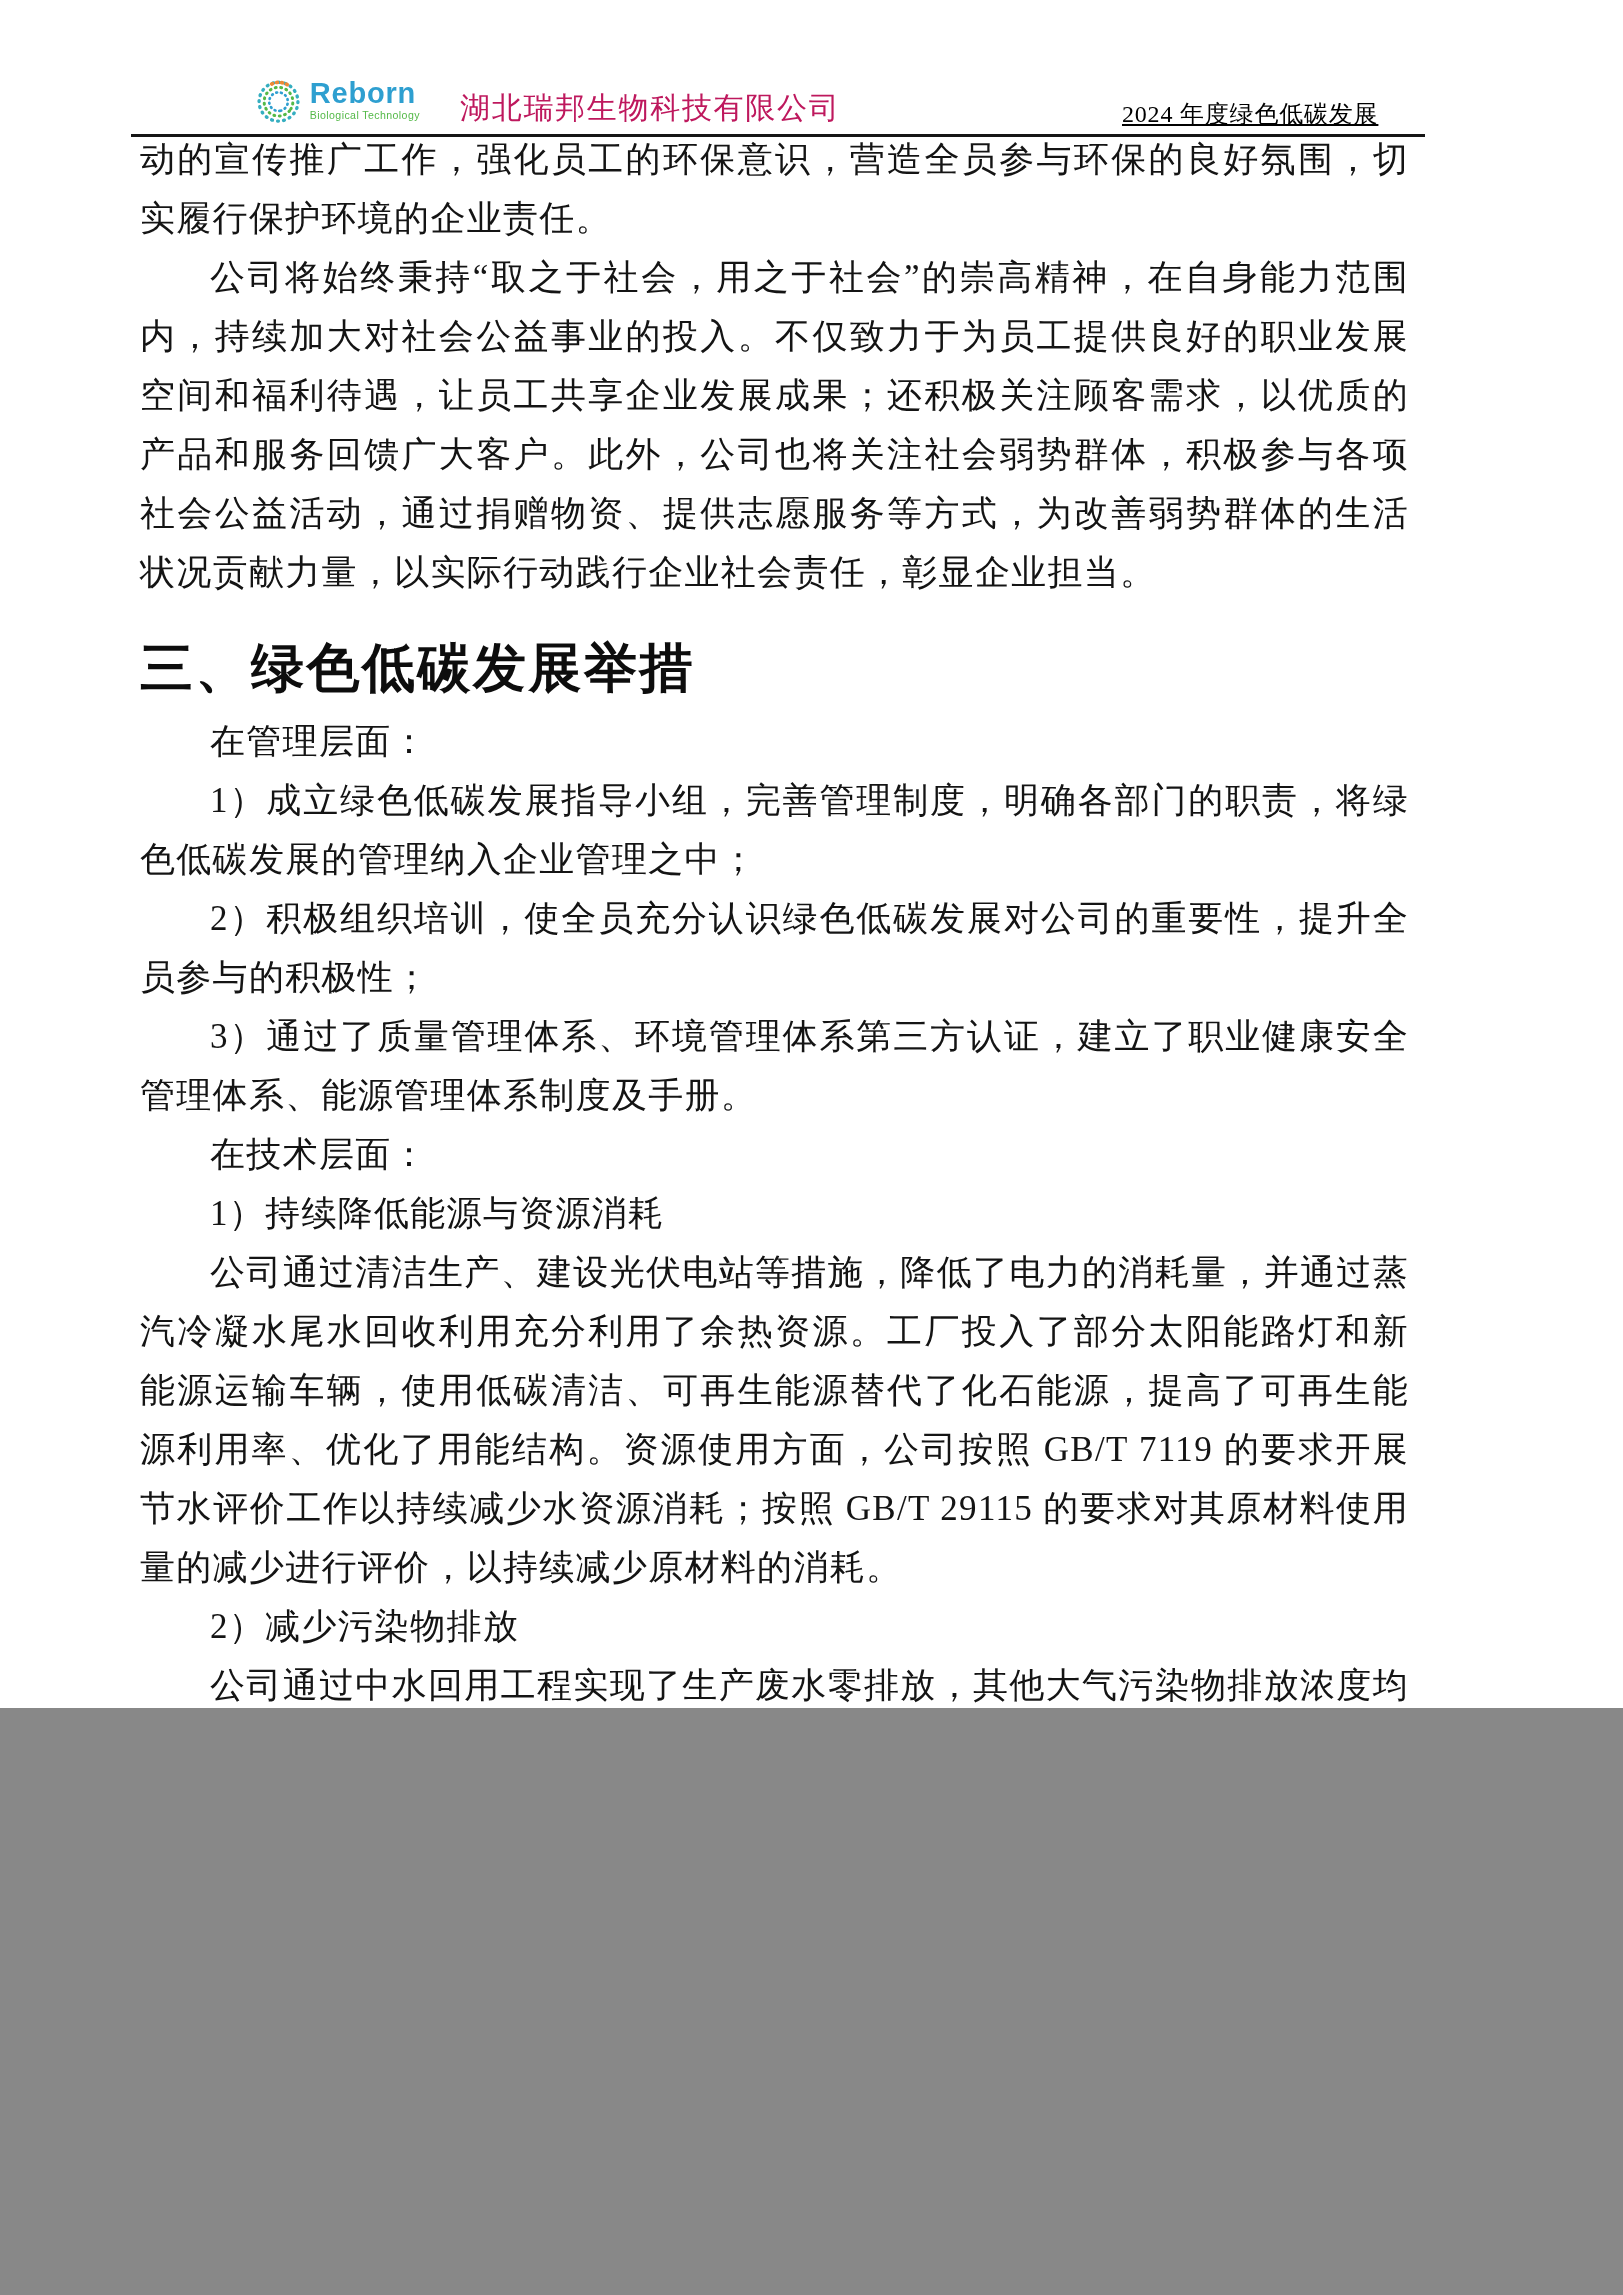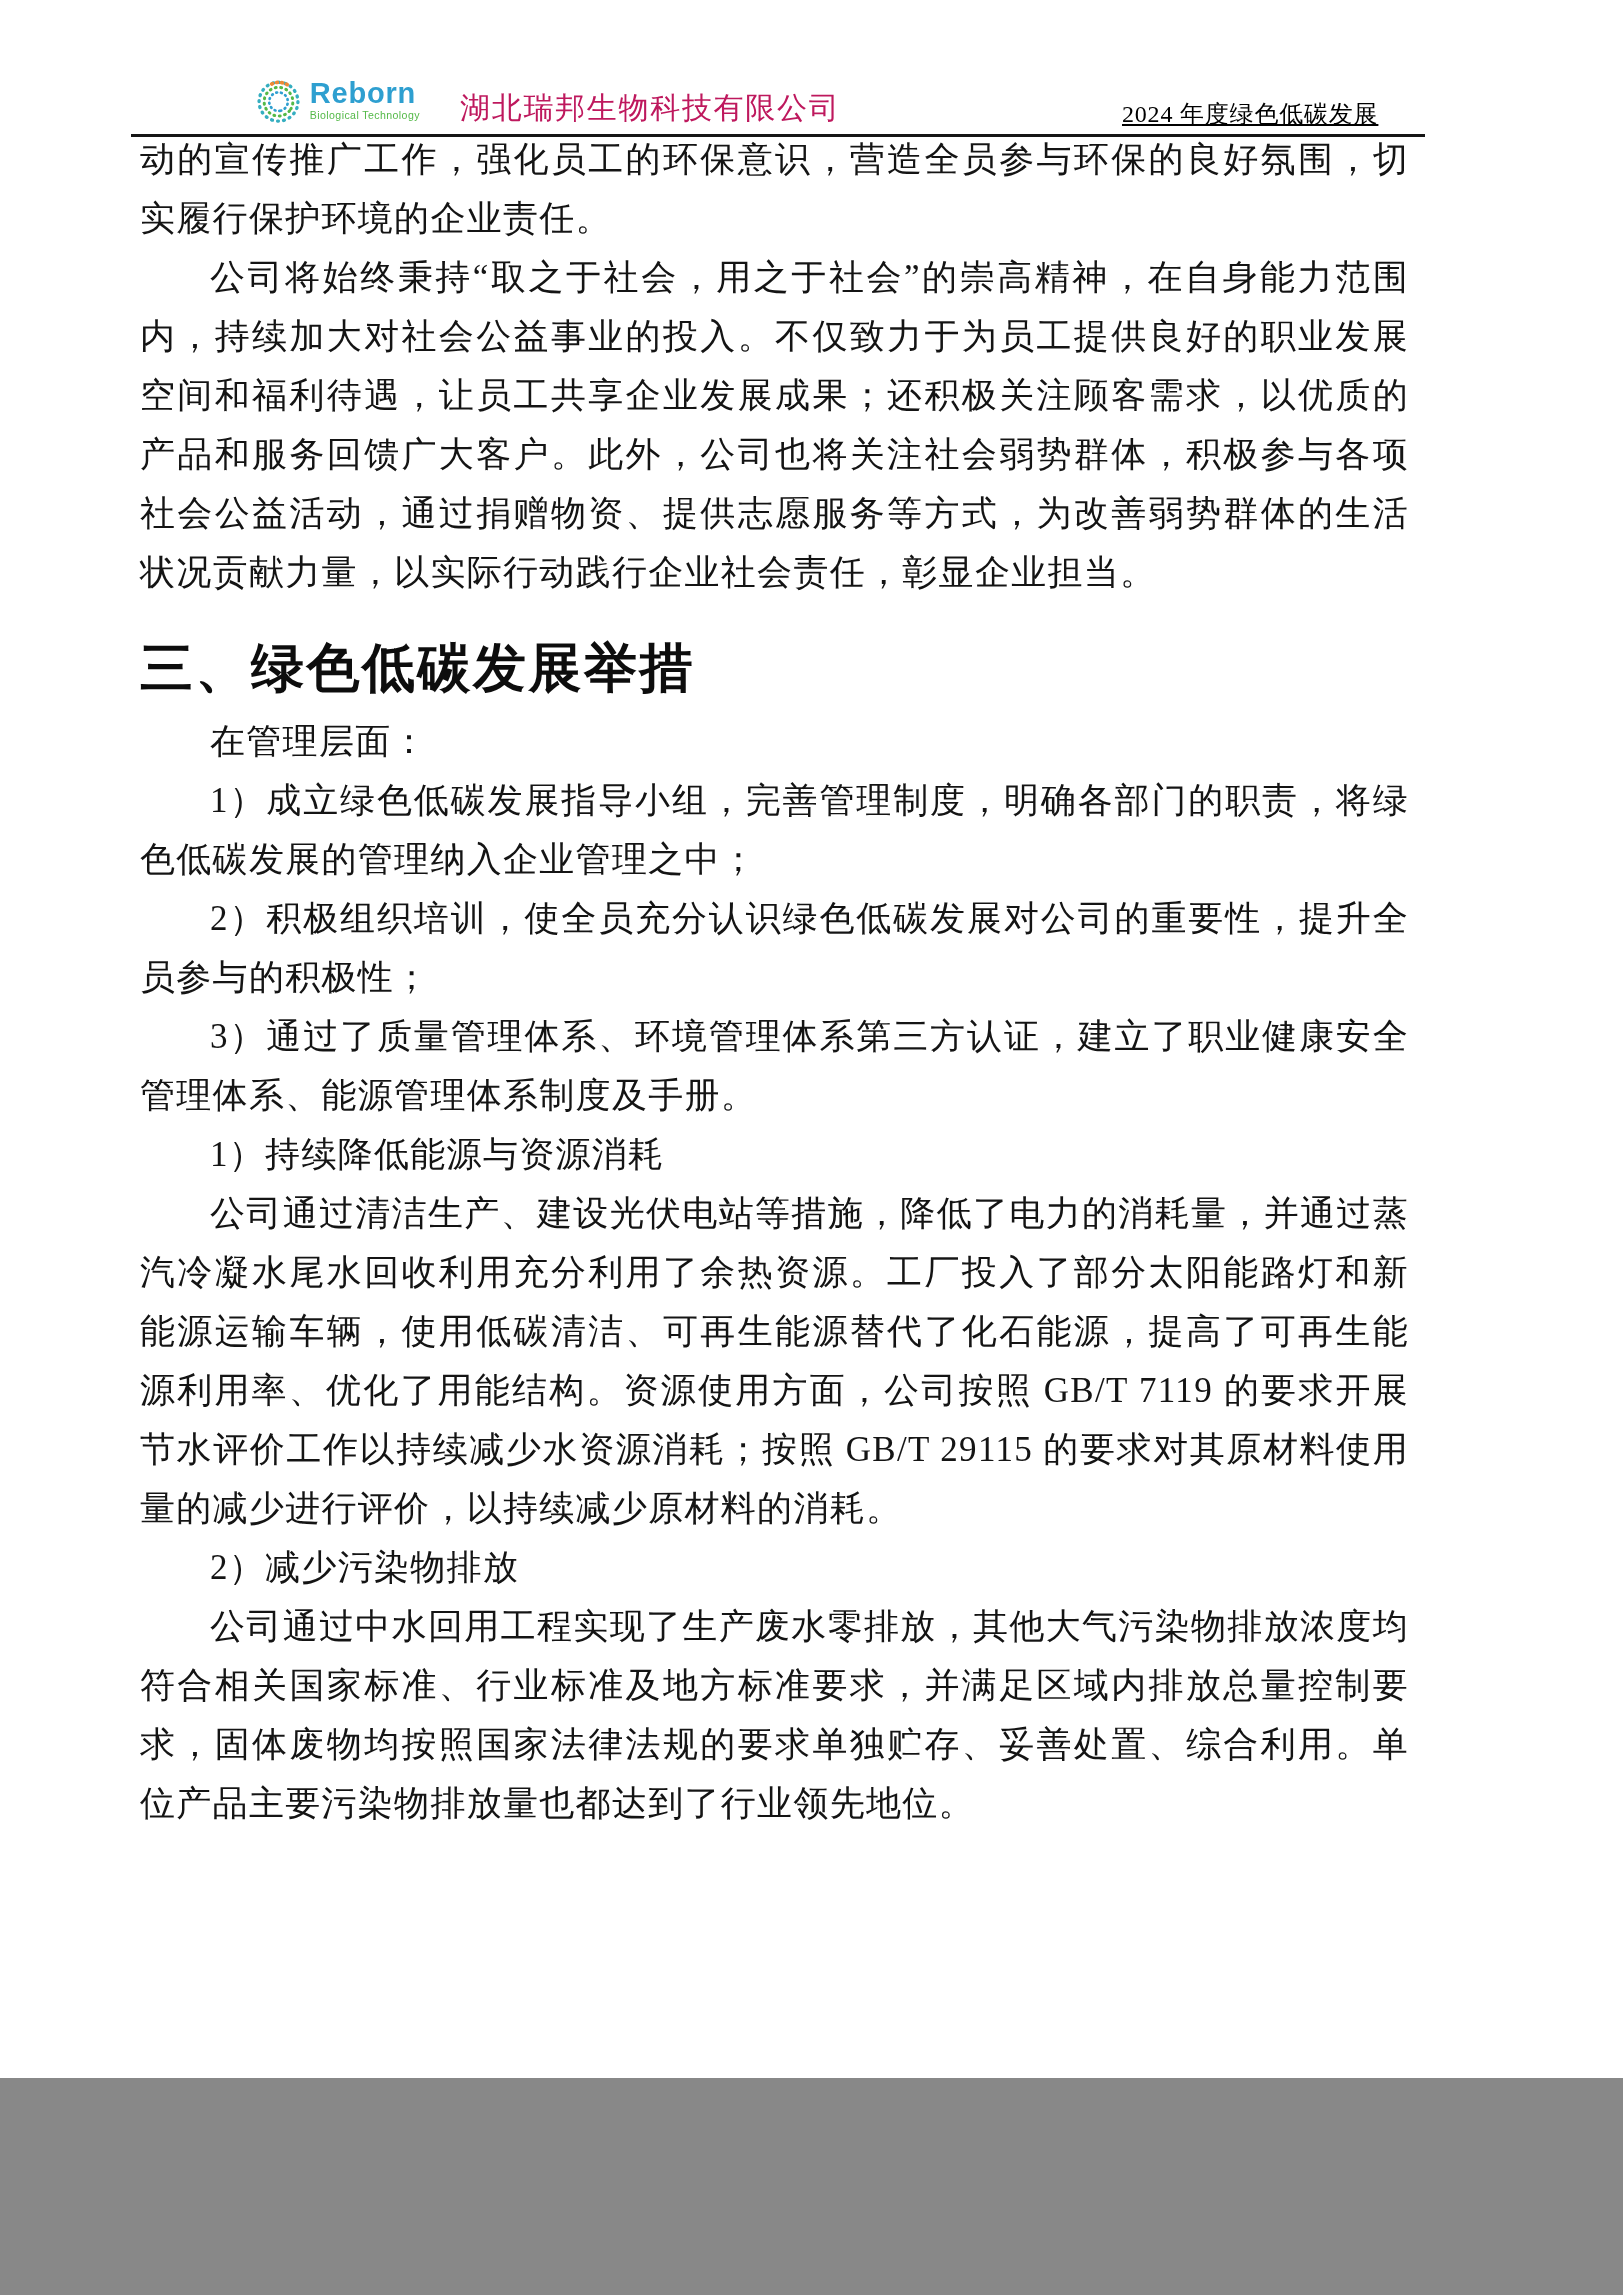--- a/index.html
+++ b/index.html
@@ -1,18 +1,18 @@
 <!DOCTYPE html>
 <html style="font-size:13.5px"><head>
 <meta charset="utf-8">
 <style>
   html,body{margin:0;padding:0;background:#888;}
   .page{
     position:relative;
-    width:1624px;height:2078px;
+    width:1624px;height:1708px;
     background:#ffffff;
     margin:0 auto;
     font-family:"Liberation Serif","DejaVu Serif",serif;
     color:#121212;
     overflow:hidden;
   }
   
   .header-rule{
     position:absolute;left:131px;top:134px;width:1294px;height:3.4px;
     background:#151515;border:none;margin:0;
@@ -91,20 +91,21 @@
   <hr class="header-rule">
 
   <main class="content" id="doc-body">
       <p class="body">动的宣传推广工作，强化员工的环保意识，营造全员参与环保的良好氛围，切实履行保护环境的企业责任。</p>
       <p class="body-indent">公司将始终秉持“取之于社会，用之于社会”的崇高精神，在自身能力范围内，持续加大对社会公益事业的投入。不仅致力于为员工提供良好的职业发展空间和福利待遇，让员工共享企业发展成果；还积极关注顾客需求，以优质的产品和服务回馈广大客户。此外，公司也将关注社会弱势群体，积极参与各项社会公益活动，通过捐赠物资、提供志愿服务等方式，为改善弱势群体的生活状况贡献力量，以实际行动践行企业社会责任，彰显企业担当。</p>
       <h2 class="heading">三、绿色低碳发展举措</h2>
       <p class="body-indent">在管理层面：</p>
       <p class="body-indent">1）成立绿色低碳发展指导小组，完善管理制度，明确各部门的职责，将绿色低碳发展的管理纳入企业管理之中；</p>
       <p class="body-indent">2）积极组织培训，使全员充分认识绿色低碳发展对公司的重要性，提升全员参与的积极性；</p>
       <p class="body-indent">3）通过了质量管理体系、环境管理体系第三方认证，建立了职业健康安全管理体系、能源管理体系制度及手册。</p>
+      <p class="body-indent">在技术层面：</p>
       <p class="body-indent">1）持续降低能源与资源消耗</p>
       <p class="body-indent">公司通过清洁生产、建设光伏电站等措施，降低了电力的消耗量，并通过蒸汽冷凝水尾水回收利用充分利用了余热资源。工厂投入了部分太阳能路灯和新能源运输车辆，使用低碳清洁、可再生能源替代了化石能源，提高了可再生能源利用率、优化了用能结构。资源使用方面，公司按照 GB/T 7119 的要求开展节水评价工作以持续减少水资源消耗；按照 GB/T 29115 的要求对其原材料使用量的减少进行评价，以持续减少原材料的消耗。</p>
       <p class="body-indent">2）减少污染物排放</p>
       <p class="body-indent">公司通过中水回用工程实现了生产废水零排放，其他大气污染物排放浓度均符合相关国家标准、行业标准及地方标准要求，并满足区域内排放总量控制要求，固体废物均按照国家法律法规的要求单独贮存、妥善处置、综合利用。单位产品主要污染物排放量也都达到了行业领先地位。</p>
     </main>
 
   <footer class="footer">
     <span class="page-number">3</span>
   </footer>
 

